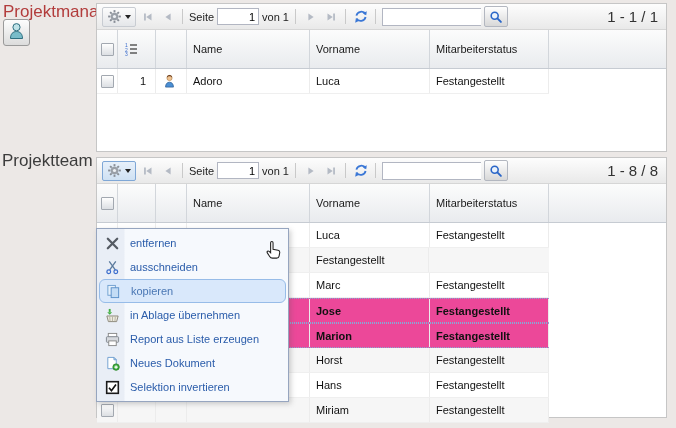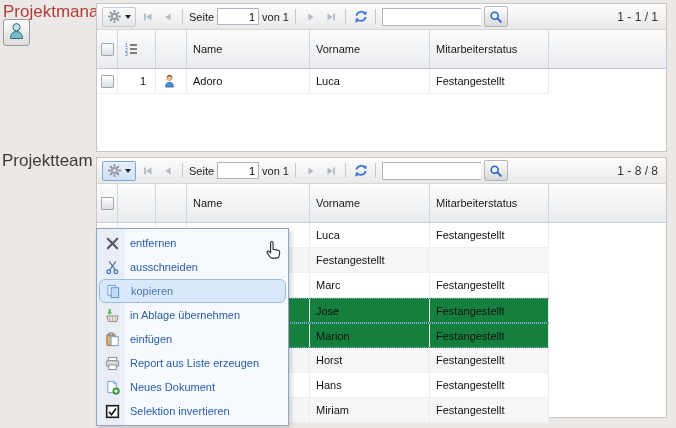--- a/index.html
+++ b/index.html
@@ -43,42 +43,42 @@
   }
   .search-input{
     width:99px;height:18px;border:1px solid #b2b6c2;border-right:none;font-size:11px;
     font-family:"Liberation Sans",sans-serif;padding:0 4px;box-sizing:border-box;
   }
   .search-btn{
     width:22px;height:19px;border:1px solid #b3b7c0;border-radius:2px;
     background:linear-gradient(#fefefe,#d8d8d8);
     display:flex;align-items:center;justify-content:center;cursor:pointer;
   }
-  .count{margin-left:auto;font-size:12px;color:#333;padding-right:3px;white-space:pre;}
+  .count{margin-left:auto;font-size:15px;color:#333;padding-right:3px;white-space:pre;}
 
   .thead{
     display:flex;height:39px;box-sizing:border-box;
     background:linear-gradient(#fcfcfc,#e9ebee);
     border-bottom:1px solid #c6cbd2;font-size:11px;color:#1a1a1a;
   }
   .th{display:flex;align-items:center;padding-left:6px;box-sizing:border-box;border-right:1px solid #d2d6db;cursor:pointer;}
   .th.fill{flex:1;border-right:none;cursor:default;}
   .col-check{width:21px;padding-left:0;justify-content:center;}
   .col-num{width:38px;}
   .col-icon{width:31px;}
   .col-name{width:123px;}
   .col-vor{width:120px;}
   .col-status{width:119px;}
 
   .trow{
     display:flex;width:452px;height:25px;box-sizing:border-box;
     border-bottom:1px solid #efefef;font-size:11px;color:#111;cursor:pointer;background:#fff;
   }
   .trow.striped{background:#f6f6f6;}
-  .trow.selected{background:#15803d;border-top:1px dotted #86a9d6;border-bottom:1px dotted #86a9d6;}
+  .trow.selected{background:#ec4899;border-top:1px dotted #86a9d6;border-bottom:1px dotted #86a9d6;font-weight:bold;}
   .td{display:flex;align-items:center;padding-left:6px;box-sizing:border-box;border-right:1px solid #ececec;overflow:hidden;}
   .td.col-check{padding-left:0;justify-content:center;}
   .td.num{justify-content:flex-end;padding-left:0;padding-right:9px;}
   .cb{width:13px;height:13px;border:1px solid #a2a8b0;border-radius:1px;background:linear-gradient(#fefefe,#dcdfe3);box-sizing:border-box;}
 
   #gear-menu{
     position:absolute;left:96px;top:183px;width:193px;box-sizing:border-box;
     background:linear-gradient(90deg,#e9eef6 0px,#e9eef6 27px,#f6f9fd 28px,#f6f9fd 100%);
     border:1px solid #96a5bf;padding:2px;z-index:10;
     box-shadow:2px 2px 5px rgba(90,90,90,.28);
@@ -407,30 +407,20 @@
             <line x1="8" y1="9" x2="8" y2="14"></line>
             <line x1="11" y1="9" x2="10.6" y2="14"></line>
           </g>
       </svg>
     </span>
     <span class="mi-label">in Ablage übernehmen</span>
   </div>
   <div class="menu-item">
     <span class="mi-icon">
       <svg width="15" height="15" viewBox="0 0 16 16">
-        <rect x="2" y="2.5" width="9" height="12" rx="1" fill="#d8b27a" stroke="#8a6a3a"></rect>
-        <rect x="4.5" y="1" width="4" height="3" fill="#c3c9d2" stroke="#7a818c"></rect>
-        <rect x="6.5" y="5" width="7.5" height="9.5" fill="#fff" stroke="#7a9cc0"></rect>
-      </svg>
-    </span>
-    <span class="mi-label">einfügen</span>
-  </div>
-  <div class="menu-item">
-    <span class="mi-icon">
-      <svg width="15" height="15" viewBox="0 0 16 16">
         <rect x="3.5" y="1.5" width="9" height="4" fill="#fff" stroke="#888"></rect>
         <rect x="1.5" y="5" width="13" height="6" rx="1" fill="#d6d9de" stroke="#80868e"></rect>
         <rect x="4" y="9.5" width="8" height="5" fill="#fff" stroke="#888"></rect>
       </svg>
     </span>
     <span class="mi-label">Report aus Liste erzeugen</span>
   </div>
   <div class="menu-item">
     <span class="mi-icon">
       <svg width="15" height="15" viewBox="0 0 16 16">

